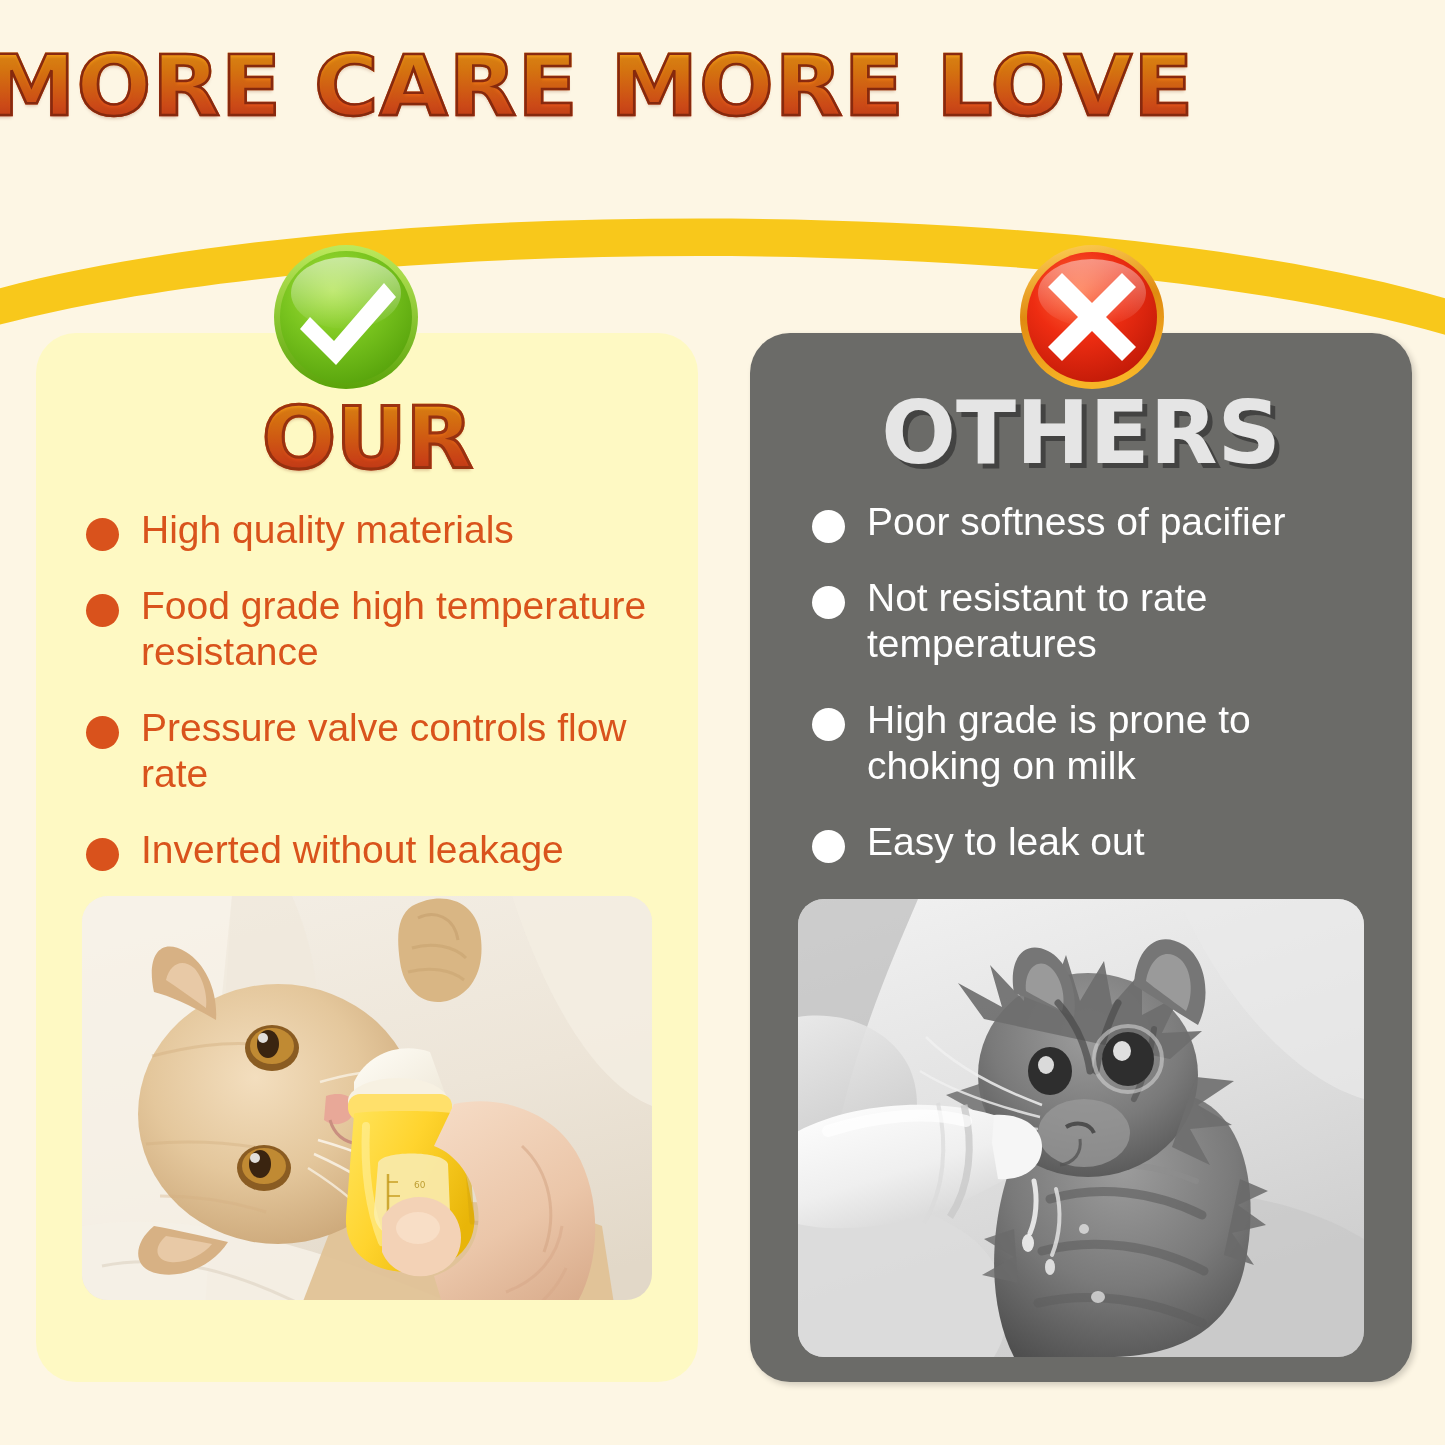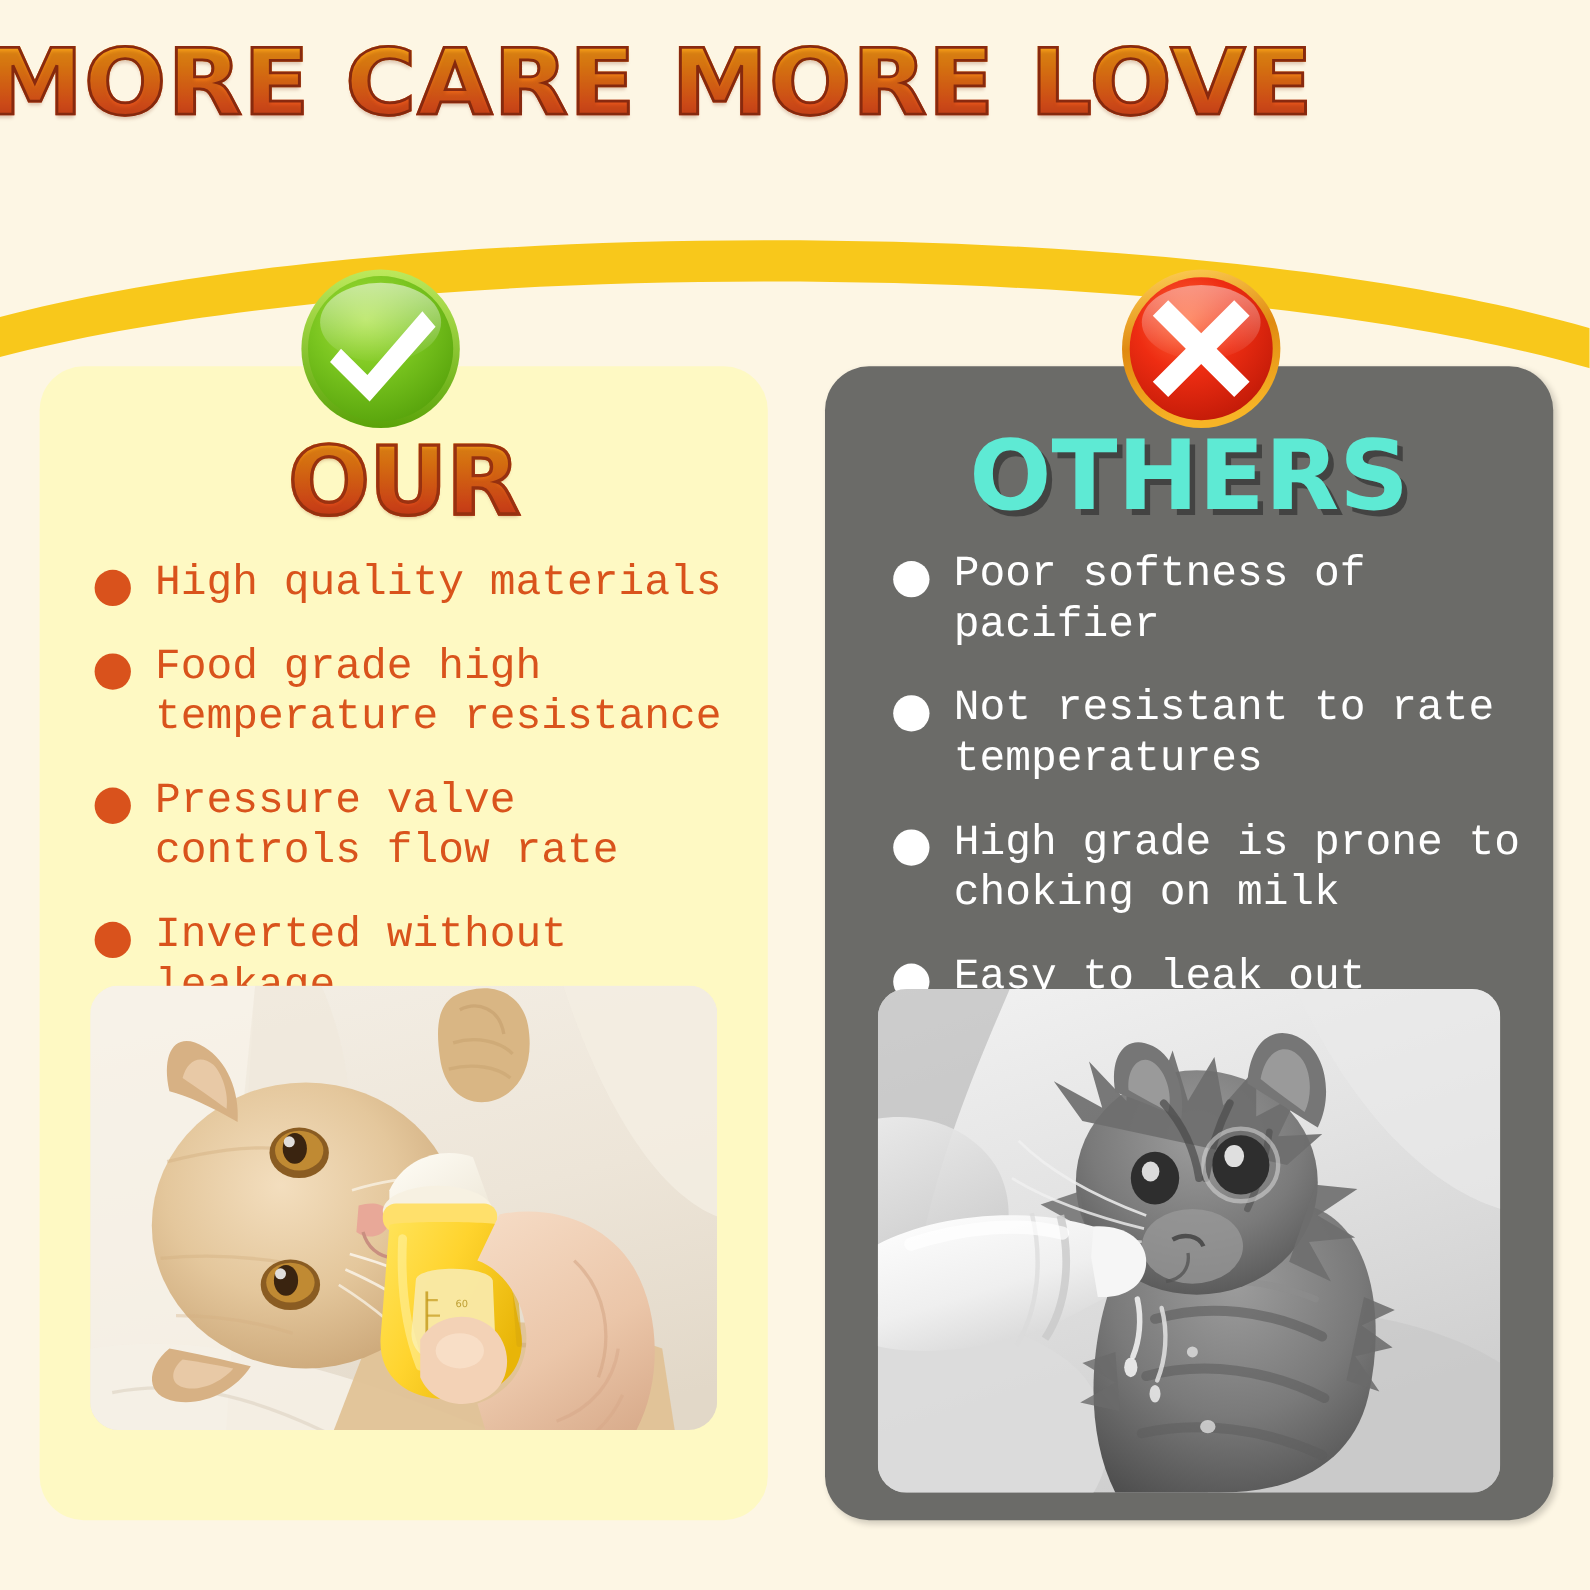--- a/index.html
+++ b/index.html
@@ -17,21 +17,21 @@
     left:-60px; top:150px;
     width:1565px; height:340px;
     overflow:hidden;
     pointer-events:none;
   }
   .bg-arc svg{display:block;}
 
   
   .title-wrap{
     position:absolute;
-    left:0; top:34px;
+    left:0; top:45px;
     width:1183px;
     text-align:center;
   }
   .main-title{
     display:inline-block;
     font-family:"DejaVu Sans", sans-serif;
     font-weight:700;
     font-size:83px;
     letter-spacing:1px;
     line-height:1;
@@ -93,21 +93,21 @@
     background-clip:text;
     color:transparent;
     -webkit-text-stroke:3px #9C3312;
     paint-order:stroke fill;
     text-shadow:0 3px 3px rgba(130,45,10,.25);
   }
   .heading-others{
     margin-top:56px;
     font-size:88px;
     letter-spacing:0px;
-    color:#5eead4;
+    color:#e5e5e5;
     text-shadow:5px 5px 0 rgba(35,35,35,.55);
   }
 
   
   .bullets{
     margin:0;
     padding:0;
     list-style:none;
   }
   .bullets-our{ margin:26px 26px 0 50px; }
@@ -122,21 +122,21 @@
     flex:0 0 auto;
     width:33px;height:33px;
     border-radius:50%;
     margin-top:11px;
     margin-right:22px;
   }
   .dot-our{ background:#D9521C; }
   .dot-others{ background:#FFFFFF; }
 
   .bullet-text{
-    font-family:Liberation Mono, monospace;
+    font-family:Liberation Sans, sans-serif;
     font-size:39px;
     line-height:1.18;
     font-weight:400;
   }
   .text-our{ color:#D9531C; }
   .text-others{ color:#FFFFFF; }
 
   
   .photo{
     position:absolute;

